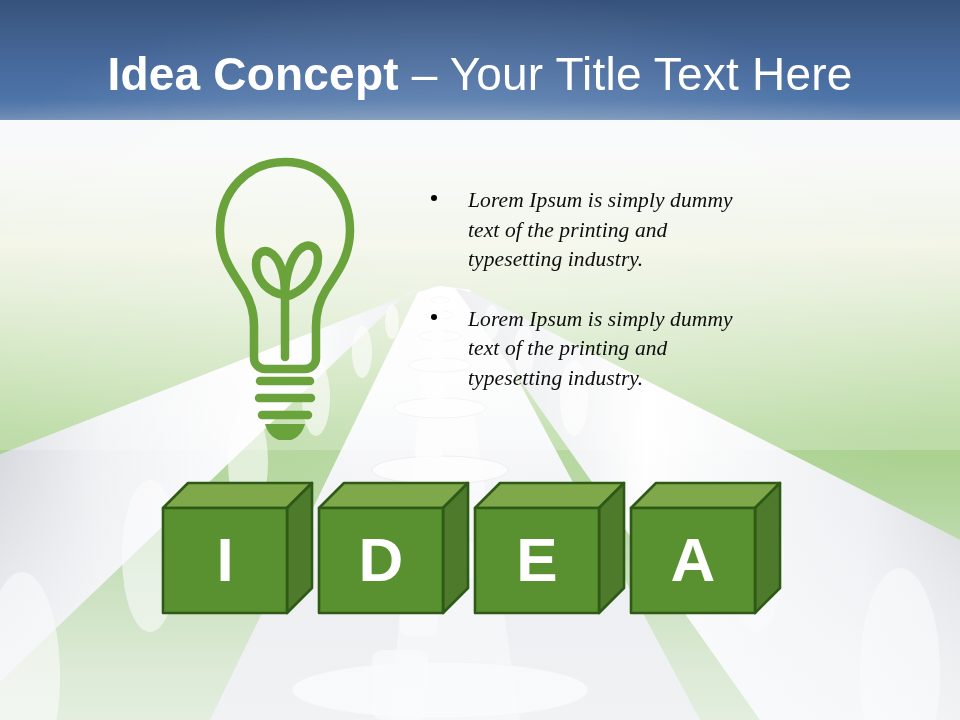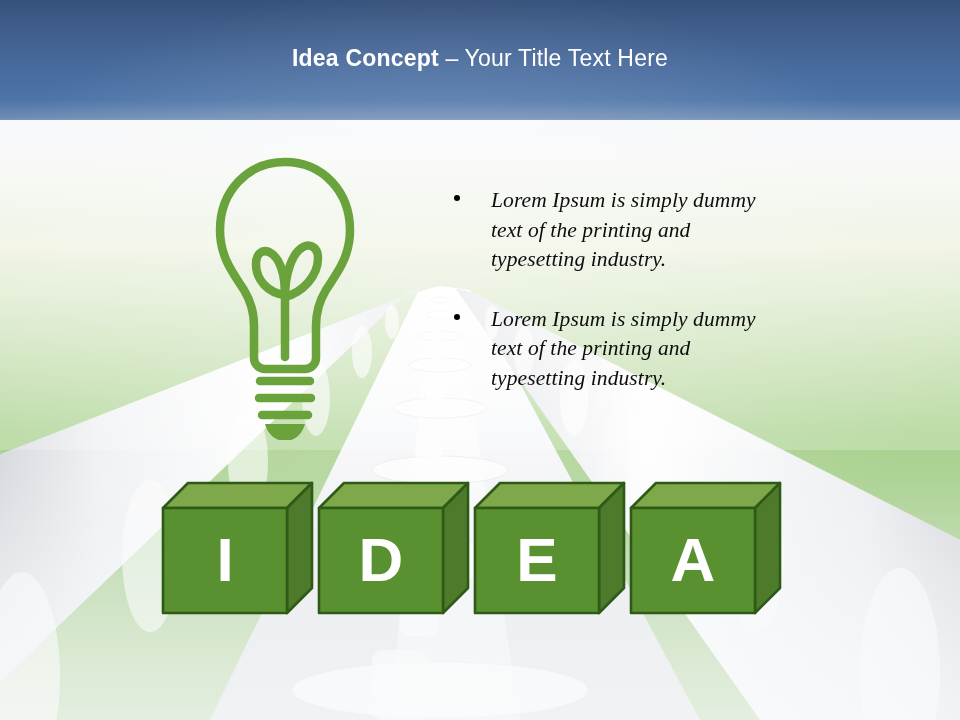--- a/index.html
+++ b/index.html
@@ -75,35 +75,35 @@
       rgba(248,249,250,0.72) 230px,
       rgba(249,250,251,0.80) 290px);
   }
 
   
   .title-band {
     position: absolute; left: 0; top: 0; width: 960px; height: 124px;
   }
   .title-text {
     position: absolute;
-    left: 0; top: 36px; width: 960px;
+    left: 0; top: 52px; width: 960px;
     text-align: center;
     color: #ffffff;
-    font-size: 23px;
+    font-size: 46px;
     line-height: 44px;
     letter-spacing: 0.2px;
     white-space: nowrap;
   }
   .title-strong { font-weight: bold; }
   .title-rest { font-weight: normal; }
 
   
   .bullets {
     position: absolute;
-    left: 449px; top: 186px; width: 330px;
+    left: 426px; top: 186px; width: 330px;
   }
   .bullet-row {
     position: relative;
     padding-left: 42px;
     margin-bottom: 30px;
   }
   .bullet-dot {
     position: absolute;
     left: 5px; top: 9px;
     width: 6px; height: 6px;

